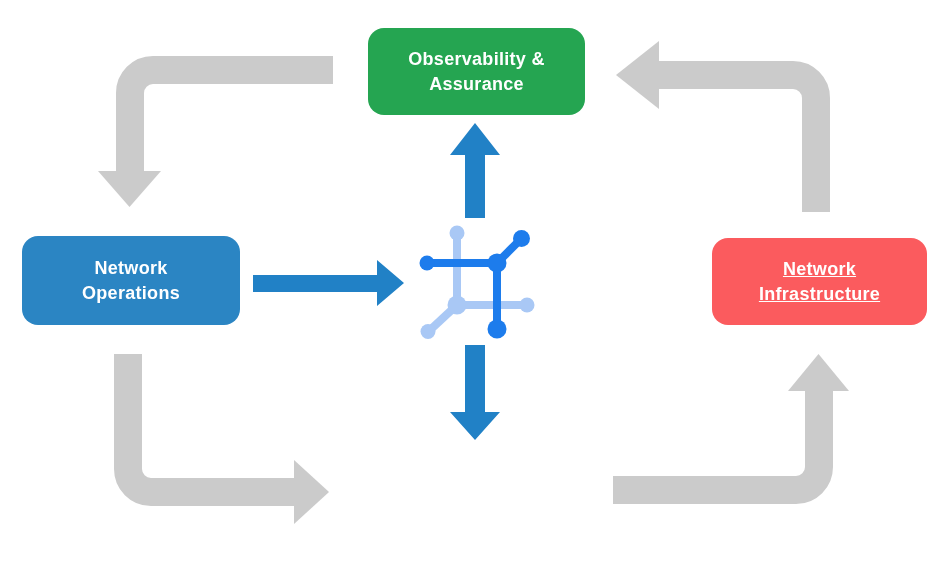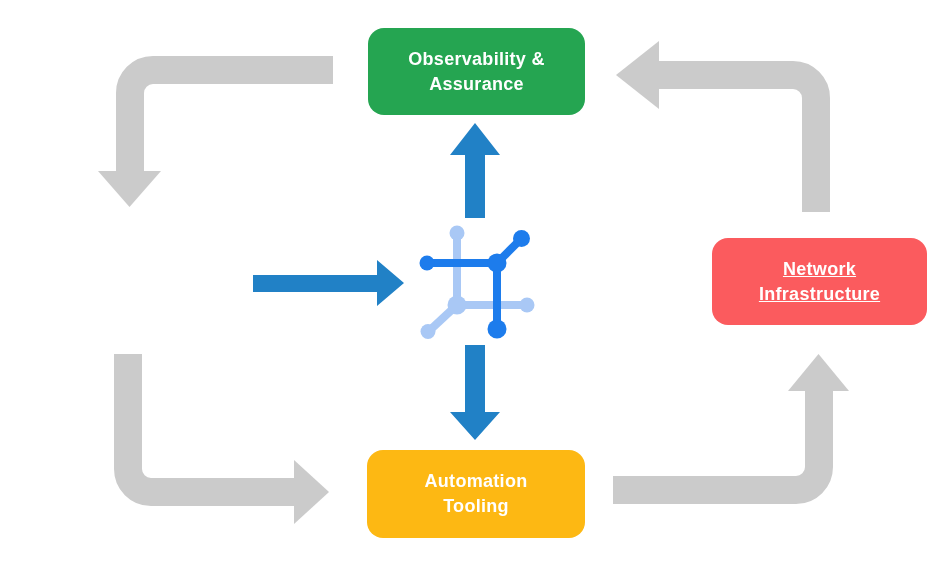--- a/index.html
+++ b/index.html
@@ -89,22 +89,22 @@
     <circle class="icon-dot-dark" cx="427" cy="263" r="7.5"></circle>
     <circle class="icon-dot-dark" cx="497" cy="263" r="9.5"></circle>
     <circle class="icon-dot-dark" cx="521.5" cy="238.5" r="8.5"></circle>
     <circle class="icon-dot-dark" cx="497" cy="329" r="9.5"></circle>
   </svg>
 
   <div class="node" id="node-observability">
     <span>Observability &amp; Assurance</span>
   </div>
 
+  <div class="node" id="node-operations">
+    <span>Network Operations</span>
+  </div>
 
   <div class="node" id="node-infrastructure">
     <span>Network Infrastructure</span>
   </div>
 
-  <div class="node" id="node-automation">
-    <span>Automation Tooling</span>
-  </div>
 
 </div>
 
 </body></html>

